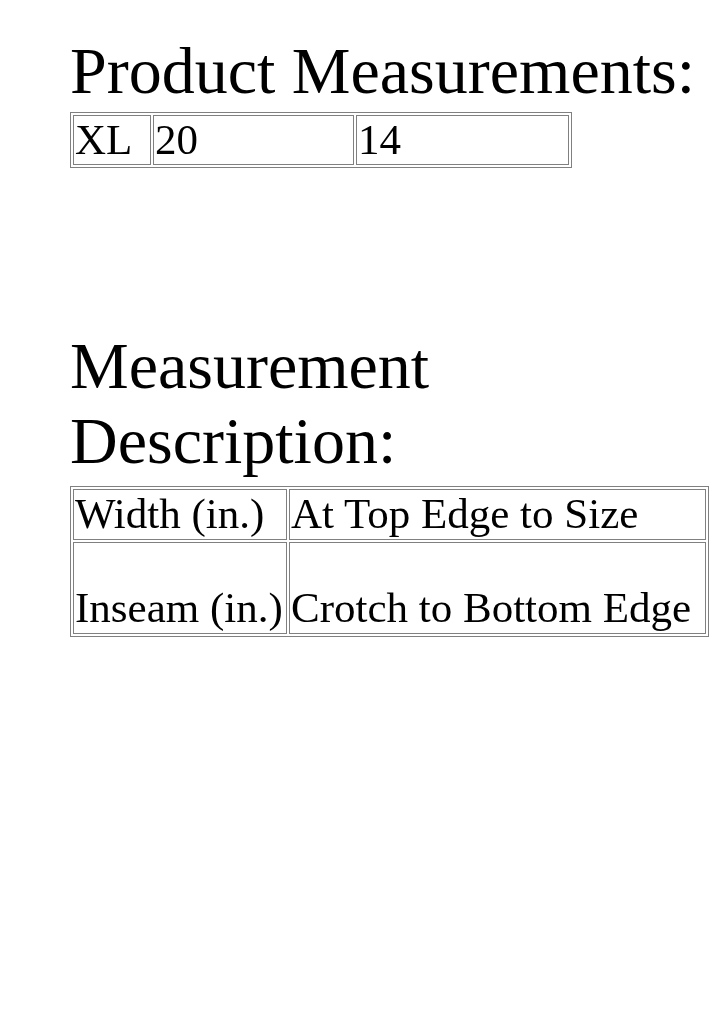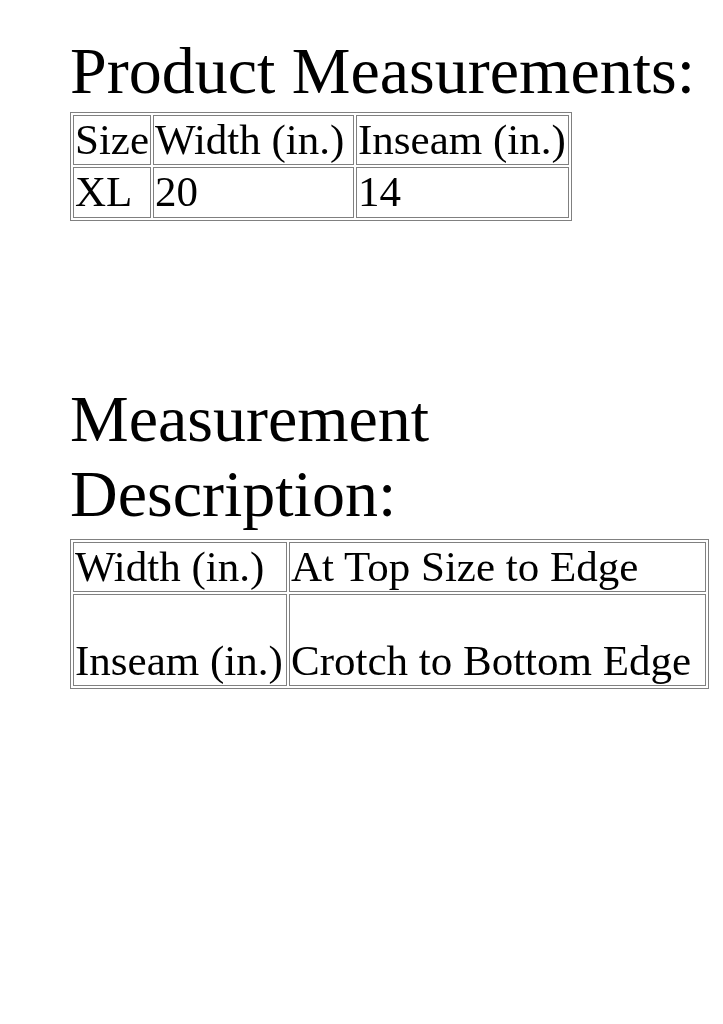--- a/index.html
+++ b/index.html
@@ -63,39 +63,34 @@
 </head>
 <body>
 
 <div class="page">
 
   <h1 class="heading">Product Measurements:</h1>
 
   <table class="m-table t1">
     <tbody>
       <tr>
-        <td class="col-size">Size</td>
-        <td class="col-width">Width (in.)</td>
-        <td class="col-inseam">Inseam (in.)</td>
-      </tr>
-      <tr>
         <td class="col-size">XL</td>
         <td class="col-width">20</td>
         <td class="col-inseam">14</td>
       </tr>
     </tbody>
   </table>
 
   <h1 class="heading second">Measurement Description:</h1>
 
   <table class="m-table t2">
     <tbody>
       <tr>
         <td class="col-label">Width (in.)</td>
-        <td class="col-desc">At Top Size to Edge</td>
+        <td class="col-desc">At Top Edge to Size</td>
       </tr>
       <tr class="tall">
         <td class="col-label">Inseam (in.)</td>
         <td class="col-desc">Crotch to Bottom Edge</td>
       </tr>
     </tbody>
   </table>
 
 </div>
 

